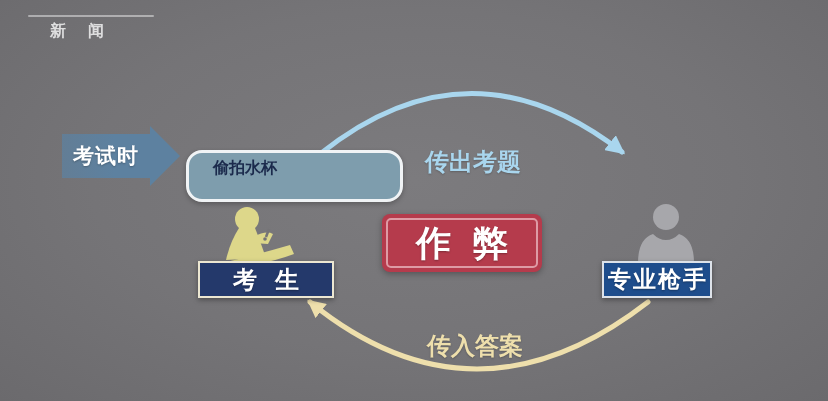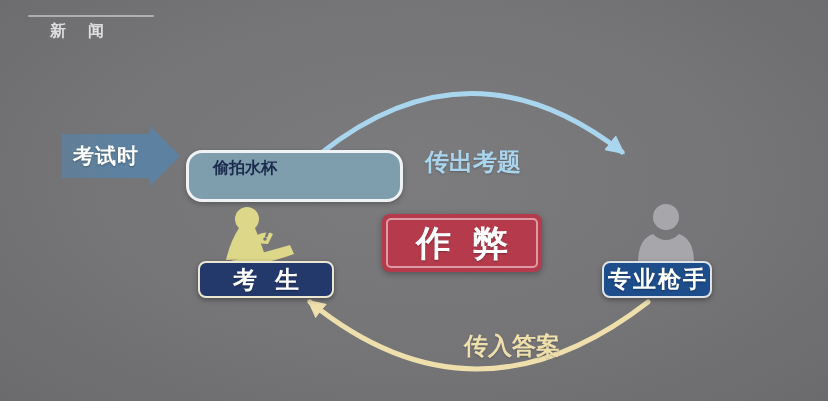--- a/index.html
+++ b/index.html
@@ -29,21 +29,21 @@
   }
 
   
   .arcs{position:absolute;left:0;top:0;width:828px;height:401px;}
   .arc-top{fill:none;stroke:#a9d6ee;stroke-width:5;stroke-linecap:round;}
   .arc-bottom{fill:none;stroke:#eedfac;stroke-width:5;stroke-linecap:round;}
 
   .flow-label{position:absolute;font-weight:700;font-size:24px;text-align:center;
     text-shadow:0 1px 2px rgba(0,0,0,.22);}
   .flow-label.top{left:388px;top:110px;width:170px;color:#a9d6ee;margin-top:36px;}
-  .flow-label.bottom{left:390px;top:330px;width:170px;color:#eedfac;text-align:right;}
+  .flow-label.bottom{left:390px;top:330px;width:170px;color:#eedfac;}
 
   
   .exam-body{
     position:absolute;left:62px;top:134px;width:88px;height:44px;
     background:linear-gradient(90deg, rgba(93,129,160,.75), #5d81a0 60%);
     display:flex;align-items:center;justify-content:center;
     color:#fff;font-size:21px;font-weight:700;letter-spacing:1px;
     text-shadow:0 1px 2px rgba(0,0,0,.25);
   }
   .exam-head{
@@ -67,21 +67,21 @@
   }
   .center-inner{
     position:absolute;inset:4px;border:2px solid rgba(255,235,238,.55);border-radius:5px;
     display:flex;align-items:center;justify-content:center;
   }
   .center-text{color:#fff;font-size:35px;font-weight:800;letter-spacing:22px;margin-right:-22px;
     text-shadow:0 1px 2px rgba(0,0,0,.3);}
 
   
   .plate{
-    position:absolute;box-sizing:border-box;height:37px;border-radius:8px;
+    position:absolute;box-sizing:border-box;height:37px;border-radius:0;
     display:flex;align-items:center;justify-content:center;color:#fff;font-weight:700;
     box-shadow:0 2px 5px rgba(0,0,0,.35);text-shadow:0 1px 2px rgba(0,0,0,.3);
   }
   .plate.examinee{left:198px;top:261px;width:136px;background:#24396b;border:2px solid #ece7d2;}
   .plate.examinee .plate-text{font-size:24px;letter-spacing:18px;margin-right:-18px;}
   .plate.ghost{left:602px;top:261px;width:110px;background:#1e4d8c;border:2px solid #dde2e9;}
   .plate.ghost .plate-text{font-size:23px;letter-spacing:2px;margin-right:-2px;}
 
   
   .examinee-icon{position:absolute;left:220px;top:206px;width:74px;height:62px;}

